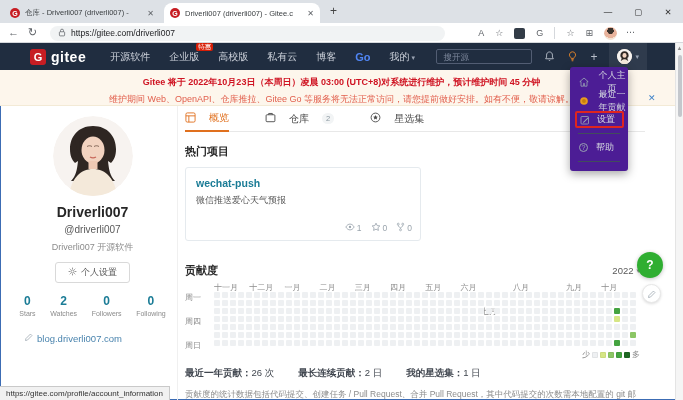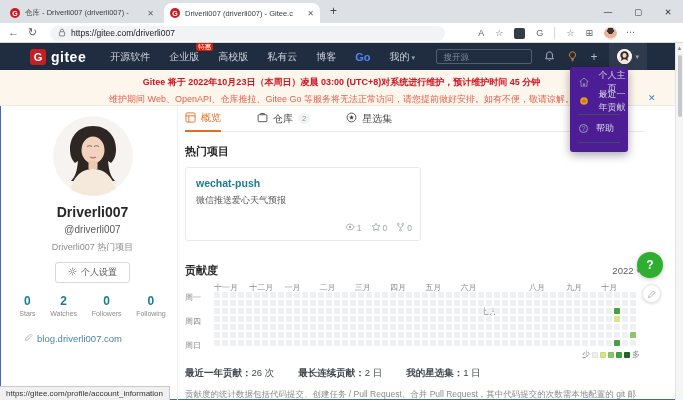--- a/index.html
+++ b/index.html
@@ -75,21 +75,21 @@
            border-radius:3px; padding:3px 12px; font-size:9px; color:#595959; background:#fff; }
   .p-stats { margin-top:11px; display:flex; justify-content:space-around; padding:0 4px; }
   .stat-v { font-size:12px; font-weight:bold; color:#1b7c96; }
   .stat-l { margin-top:2px; font-size:7px; color:#8c8c8c; }
   .p-blog { margin-top:16px; text-align:left; padding-left:16px; display:flex; align-items:center; gap:4px;
             font-size:9.5px; color:#4a84ae; }
 
   
   .main { position:absolute; left:185px; top:106px; width:460px; }
   .ptabs { display:flex; gap:36px; border-bottom:1px solid #e8e8e8; padding-top:7px; height:26px; }
-  .ptab { display:flex; align-items:center; gap:5px; font-size:10px; color:#4a4a4a; padding-bottom:7px; }
+  .ptab { display:flex; align-items:center; gap:13px; font-size:10px; color:#4a4a4a; padding-bottom:7px; }
   .ptab.active { color:#e0701e; border-bottom:2px solid #e0701e; margin-bottom:-1px; }
   .cnt { background:#f2f4f5; color:#8a97a0; font-size:7.5px; border-radius:7px; padding:1px 4px; }
   .sec-title { margin-top:12px; font-size:11px; font-weight:bold; color:#262626; }
   .repo-card { margin-top:8px; width:236px; height:74px; border:1px solid #e5eaee; border-radius:3px;
                position:relative; }
   .repo-name { padding:9px 10px 0; font-size:10.5px; font-weight:bold; color:#1b7c96; }
   .repo-desc { padding:5px 10px 0; font-size:9px; color:#595959; }
   .repo-stats { position:absolute; right:8px; bottom:6px; display:flex; gap:9px; align-items:center;
                 font-size:8.5px; color:#9aa4ad; }
   .rstat { display:flex; align-items:center; gap:2px; }
@@ -239,21 +239,21 @@
           <ellipse cx="40" cy="34" rx="11.5" ry="13.5" fill="#f2d3c0"></ellipse>
           <path d="M34 30.5c1.5-1 3.5-1 5 0M46 30.5c-1.5-1-3.5-1-5 0" stroke="#6b4f41" fill="none" stroke-width=".8"></path>
           <path d="M37 41c2 1.2 4 1.2 6 0" stroke="#c96a5c" fill="none" stroke-width="1.4"></path>
           <rect x="35.5" y="45" width="9" height="8" fill="#eec9b4"></rect>
           <path d="M16 80c2-17 11-27 24-27s22 10 24 27z" fill="#f4e9da"></path>
           <path d="M28 21c-2 6-2 13 1 18-5-3-7-9-6-15z" fill="#2e2622"></path>
         </svg>
     </span>
     <div class="p-name">Driverli007</div>
     <div class="p-handle">@driverli007</div>
-    <div class="p-bio">Driverli007 热门项目</div>
+    <div class="p-bio">Driverli007 开源软件</div>
     <div>
       <span class="p-btn">
         <span><svg width="9" height="9" viewBox="0 0 12 12">
               <circle cx="6" cy="6" r="2" fill="none" stroke="#8c8c8c" stroke-width="1.2"></circle>
               <g stroke="#8c8c8c" stroke-width="1.2">
                 <path d="M6 .8v2M6 9.2v2M.8 6h2M9.2 6h2M2.3 2.3l1.4 1.4M8.3 8.3l1.4 1.4M9.7 2.3 8.3 3.7M3.7 8.3 2.3 9.7"></path>
               </g>
             </svg></span>
         <span>个人设置</span>
       </span>
@@ -353,21 +353,21 @@
       <div class="cmonths">
           <span style="left: 0px;">十一月</span>
           <span style="left: 35.2px;">十二月</span>
           <span style="left: 70.4px;">一月</span>
           <span style="left: 105.6px;">二月</span>
           <span style="left: 140.8px;">三月</span>
           <span style="left: 176px;">四月</span>
           <span style="left: 211.2px;">五月</span>
           <span style="left: 246.4px;">六月</span>
           <span style="left: 267px; margin-top: 24px;">七月</span>
-          <span style="left: 315px;">八月</span>
+          <span style="left: 299px;">八月</span>
           <span style="left: 352px;">九月</span>
           <span style="left: 387.2px;">十月</span>
         </div>
       <div class="cweek">
           <span style="top: 8px;">周一</span>
           <span style="top: 32px;">周四</span>
           <span style="top: 56px;">周日</span>
         </div>
       <div class="cgrid">
           <div class="cell" style="background: rgb(238, 240, 242);"></div>
@@ -774,20 +774,31 @@
       </div>
       <div class="dd-item">
         <span class="dd-ic">
           <svg width="10" height="10" viewBox="0 0 12 12">
             <circle cx="6" cy="6" r="4.6" fill="#e89c1f"></circle>
             <circle cx="6" cy="6" r="2.3" fill="#c77f0a"></circle>
           </svg>
         </span>
         <span class="dd-lb">最近一年贡献</span>
       </div>
+      <div class="dd-item">
+        <span class="hlbox">
+          <span class="dd-ic">
+            <svg width="10" height="10" viewBox="0 0 12 12">
+              <rect x="1.2" y="1.8" width="9" height="9" rx="1" fill="none" stroke="currentColor"></rect>
+              <path d="M4 8.2 9.6 2.6l.9.9-5.6 5.6-1.3.4z" fill="currentColor"></path>
+            </svg>
+          </span>
+          <span class="dd-lb">设置</span>
+        </span>
+      </div>
       <div class="dd-div"></div>
       <div class="dd-item">
         <span class="dd-ic">
           <span class="qc">?</span>
         </span>
         <span class="dd-lb">帮助</span>
       </div>
       <div class="dd-div"></div>
     </div>
 

